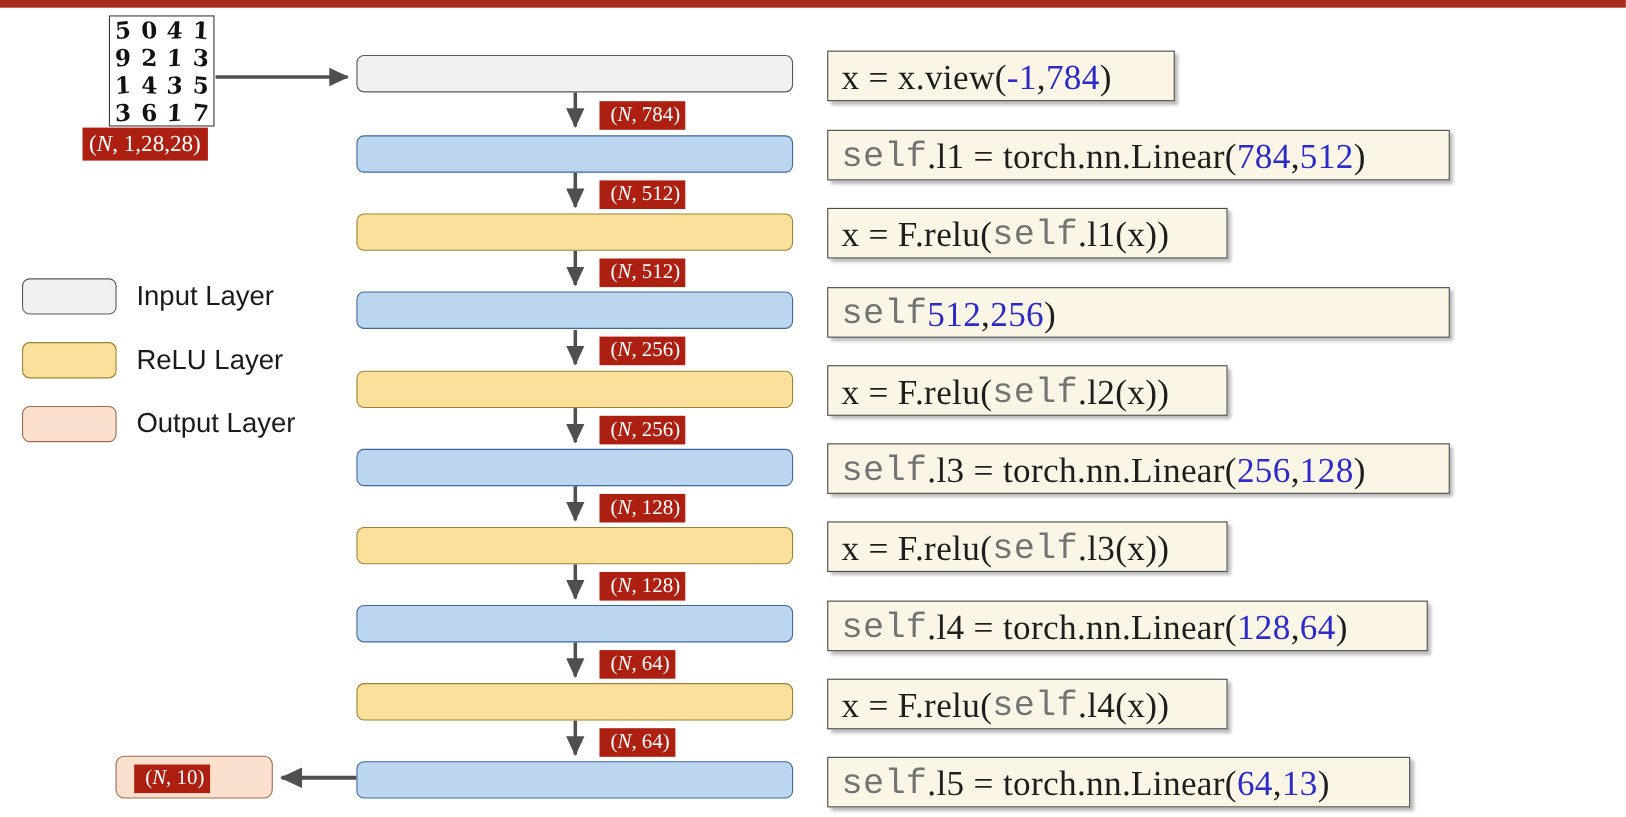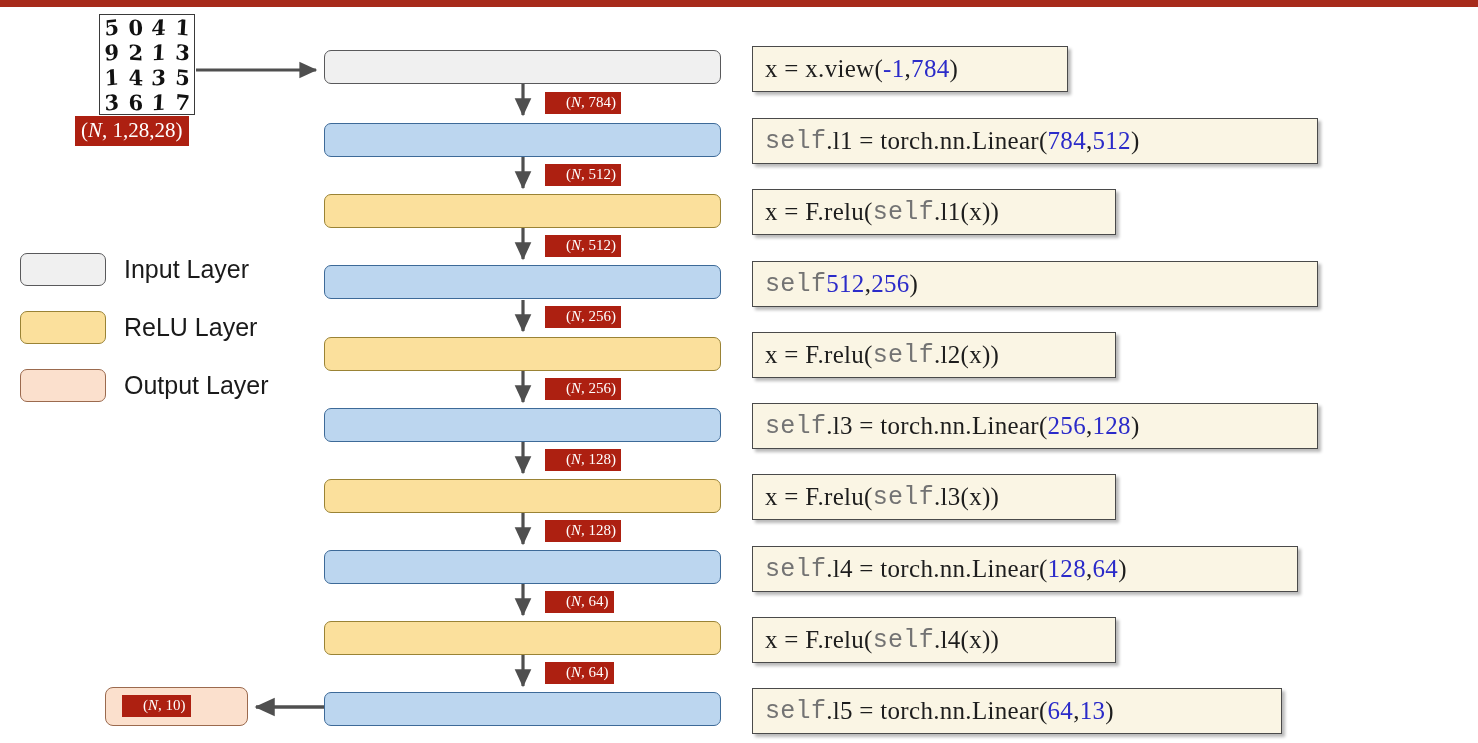--- a/index.html
+++ b/index.html
@@ -33,22 +33,22 @@
   .mnist-digit:nth-child(4n+1){transform:rotate(-6deg) skewX(-4deg);}
   .mnist-digit:nth-child(4n+2){transform:rotate(3deg) skewX(5deg);}
   .mnist-digit:nth-child(4n+3){transform:rotate(-3deg) skewX(-6deg);}
   .mnist-digit:nth-child(4n+4){transform:rotate(6deg) skewX(3deg);}
 
   
   .shape-tag{
     position:absolute;
     background:#ad2011;color:#ffffff;
     font-family:"Liberation Serif", serif;
-    font-size:15px;line-height:1.0;
-    padding:3px 5px 4px 21px;
+    font-size:19px;line-height:1.0;
+    padding:3px 5px 4px 10px;
     white-space:nowrap;
     box-sizing:border-box;
   }
   .shape-tag .nvar{font-style:italic;}
   .shape-tag.big{font-size:21px;padding:4px 6px 5px 6px;}
 
   
   .layer-box{
     position:absolute;left:324px;width:397px;height:34px;
     border-radius:7px;box-sizing:border-box;
@@ -79,26 +79,26 @@
   .legend-label{
     margin-left:18px;font-size:25px;color:#1a1a1a;
     font-family:"Liberation Sans", sans-serif;
   }
 
   
   .code-box{
     position:absolute;left:752px;
     background:#faf5e4;border:1.2px solid #4a4a4a;
     box-sizing:border-box;
-    display:flex;align-items:center;
+    display:flex;
     padding:5px 12px;
     height:46px;
     box-shadow:3px 3px 3px rgba(0,0,0,0.28);
     font-family:"Liberation Serif", serif;
-    font-size:25px;
+    font-size:32px;
     color:#1d1d1d;
     white-space:nowrap;
     letter-spacing:0.3px;
   }
   .code-box .tok-self{color:#737373;font-family:Liberation Mono, monospace;}
   .code-box .tok-num{color:#2b2bc9;}
 </style>
 </head>
 <body>
 

